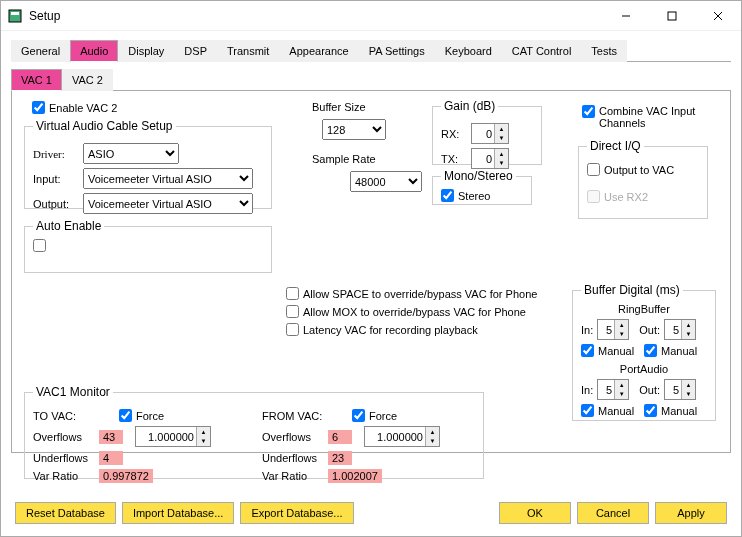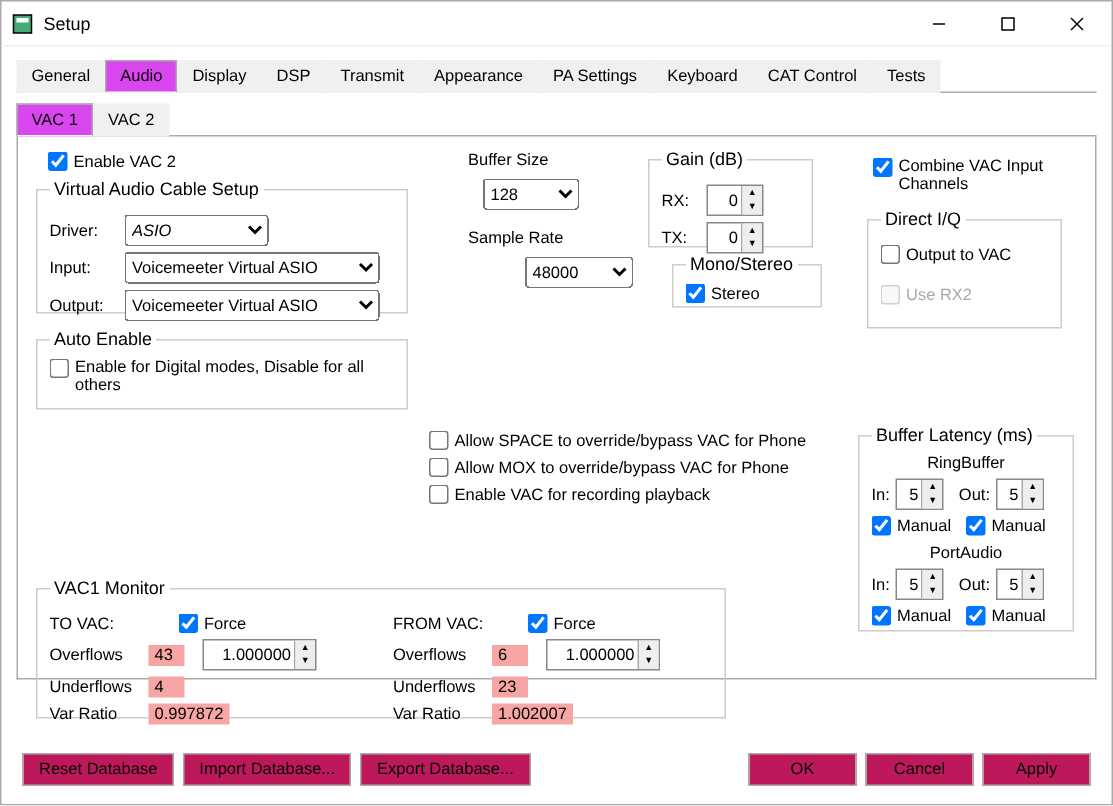--- a/index.html
+++ b/index.html
@@ -6,37 +6,37 @@
   body { font-family: "Segoe UI", Tahoma, sans-serif; font-size: 11px; background: #fff; color: #000; }
   .window { width: 742px; height: 537px; border: 1px solid #aaa; background: #fff; display: flex; flex-direction: column; }
   .titlebar { height: 30px; display: flex; align-items: center; padding: 0 0 0 6px; border-bottom: 1px solid #eee; }
   .titlebar .icon { width: 16px; height: 16px; margin-right: 6px; }
   .titlebar .title { flex: 1; font-size: 12px; }
   .win-btns { display: flex; height: 100%; }
   .win-btn { width: 46px; height: 100%; display: flex; align-items: center; justify-content: center; font-size: 14px; font-family: "Segoe MDL2 Assets", sans-serif; }
   .content { flex: 1; padding: 8px 10px 8px 10px; display: flex; flex-direction: column; }
   .tabs, .subtabs { display: flex; border-bottom: 1px solid #aaa; font-size: 11px; }
   .tab, .subtab { padding: 4px 9px; border: 1px solid transparent; border-bottom: none; background: #f0f0f0; cursor: pointer; position: relative; top: 1px; margin-right: 0px; }
-  .tab.active, .subtab.active { background: #d946ef; border-color: #aaa; border-bottom: 1px solid #fff; }
+  .tab.active, .subtab.active { background: #ec4899; border-color: #aaa; border-bottom: 1px solid #fff; }
   .subtabs { margin-top: 6px; }
   .pane { flex: 1; position: relative; border: 1px solid #aaa; border-top: none; padding: 10px 8px 8px 8px; }
   fieldset { border: 1px solid #ccc; padding: 6px 8px 8px 8px; font-size: 11px; position: absolute; }
   legend { font-size: 12px; padding: 0 3px; }
   label.chk { display: flex; align-items: center; gap: 4px; white-space: nowrap; }
   input[type=checkbox] { width: 13px; height: 13px; }
   select { font-size: 11px; height: 21px; }
   .row { display: flex; align-items: center; gap: 6px; margin: 4px 0; }
   .spin { display: inline-flex; align-items: stretch; border: 1px solid #888; background: #fff; height: 21px; }
   .spin input { border: none; width: 22px; text-align: right; padding: 0 2px; font-size: 11px; background: transparent; }
   .spin .btns { display: flex; flex-direction: column; width: 14px; border-left: 1px solid #aaa; }
   .spin .btns span { flex: 1; font-size: 6px; display: flex; align-items: center; justify-content: center; background: #eee; cursor: pointer; }
   .spin-wide input { width: 60px; }
   .footer { display: flex; gap: 6px; padding: 10px 4px 4px 4px; }
   .footer .spacer { flex: 1; }
-  button.btn { font-size: 11px; height: 22px; padding: 0 10px; background: #be185d; border: 1px solid #aaa; cursor: pointer; margin-top: 39px; }
+  button.btn { font-size: 11px; height: 22px; padding: 0 10px; background: #fde047; border: 1px solid #aaa; cursor: pointer; margin-top: 39px; }
   .hl { background: #f7a5a5; display: inline-block; padding: 1px 4px; }
   .mlabel { width: 60px; }
   .disabled { color: #aaa; }
 </style>
 </head>
 <body>
 
 <div class="window">
   <div class="titlebar">
     <svg class="icon" viewBox="0 0 16 16">
@@ -85,38 +85,37 @@
     <div class="pane">
 
       <label class="chk" style="position:absolute;top:10px;left:20px;">
         <input type="checkbox" checked="" style="">
           <span>Enable VAC 2</span>
       </label>
 
       <fieldset style="top:28px;left:12px;width:248px;height:90px;">
         <legend>Virtual Audio Cable Setup</legend>
         <div class="row">
-            <span style="width:44px;">Driver:</span>
-          <select style="width:96px;font-style:italic;"><option>ASIO</option></select>
+            <span style="width:44px;font-family:Liberation Serif, serif;">Driver:</span>
+          <select style="width:96px;"><option>ASIO</option></select>
           </div>
         <div class="row">
             <span style="width:44px;">Input:</span>
           <select style="width:170px;"><option>Voicemeeter Virtual ASIO</option></select>
           </div>
         <div class="row">
             <span style="width:44px;">Output:</span>
           <select style="width:170px;"><option>Voicemeeter Virtual ASIO</option></select>
           </div>
       </fieldset>
 
       <fieldset style="top:128px;left:12px;width:248px;height:54px;">
         <legend>Auto Enable</legend>
         <label class="chk" style="align-items:flex-start;">
           <input type="checkbox" style="">
-            <span style="white-space:normal;width:200px;">Enable for Digital modes, Disable for all others</span>
         </label>
       </fieldset>
 
       <div style="position:absolute;top:10px;left:300px;">Buffer Size</div>
       <div style="position:absolute;top:28px;left:310px;">
         <select style="width:64px;"><option>128</option></select>
       </div>
 
       <div style="position:absolute;top:62px;left:300px;">Sample Rate</div>
       <div style="position:absolute;top:80px;left:310px;padding-left:28px;">
@@ -140,21 +139,21 @@
           <span class="spin">
               <input value="0" style="">
               <span class="btns">
                 <span>▲</span>
                 <span>▼</span>
               </span>
             </span>
           </div>
       </fieldset>
 
-      <fieldset style="top:78px;left:436px;width:100px;height:36px;">
+      <fieldset style="top:78px;left:420px;width:100px;height:36px;">
         <legend>Mono/Stereo</legend>
         <label class="chk">
             <input type="checkbox" checked="" style="">
             <span>Stereo</span>
           </label>
       </fieldset>
 
       <label class="chk" style="position:absolute;top:14px;left:570px;align-items:flex-start;">
         <input type="checkbox" checked="" style="">
           <span style="white-space:normal;width:100px;">Combine VAC Input Channels</span>
@@ -176,26 +175,26 @@
         <label class="chk">
             <input type="checkbox" style="">
             <span>Allow SPACE to override/bypass VAC for Phone</span>
           </label>
         <label class="chk">
             <input type="checkbox" style="">
             <span>Allow MOX to override/bypass VAC for Phone</span>
           </label>
         <label class="chk">
             <input type="checkbox" style="">
-            <span>Enable VAC for recording playback</span>
+            <span>Latency VAC for recording playback</span>
           </label>
       </div>
 
       <fieldset style="top:192px;left:560px;width:144px;height:138px;">
-        <legend>Buffer Latency (ms)</legend>
+        <legend>Buffer Digital (ms)</legend>
         <div style="text-align:center;margin-bottom:3px;">RingBuffer</div>
         <div class="row" style="gap:4px;">
           <span>In:</span>
           <span class="spin">
               <input style="width: 16px;" value="5">
               <span class="btns">
                 <span>▲</span>
                 <span>▼</span>
               </span>
             </span>

